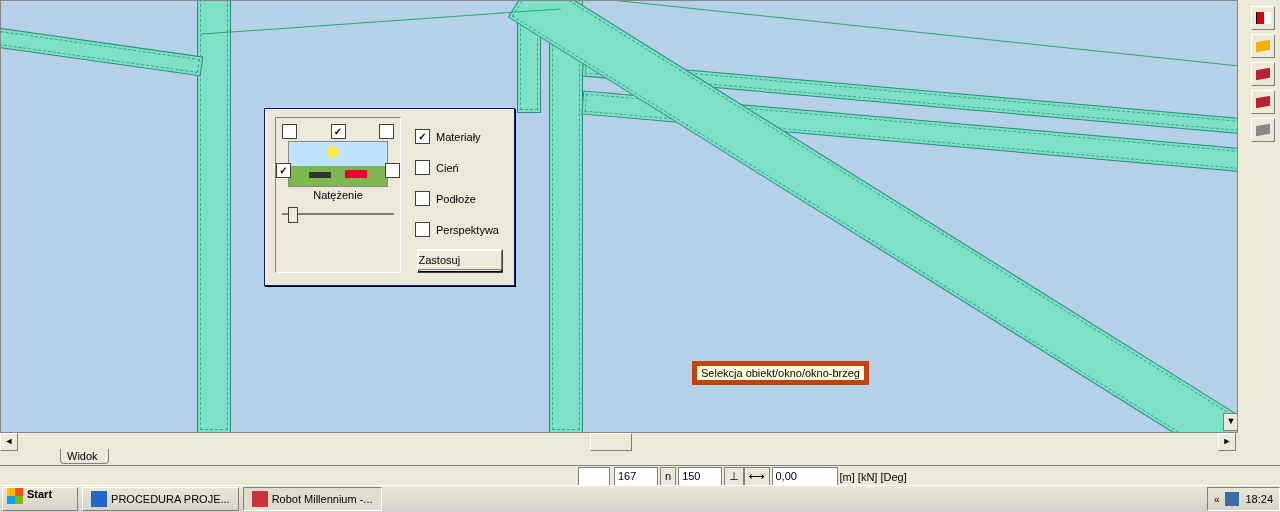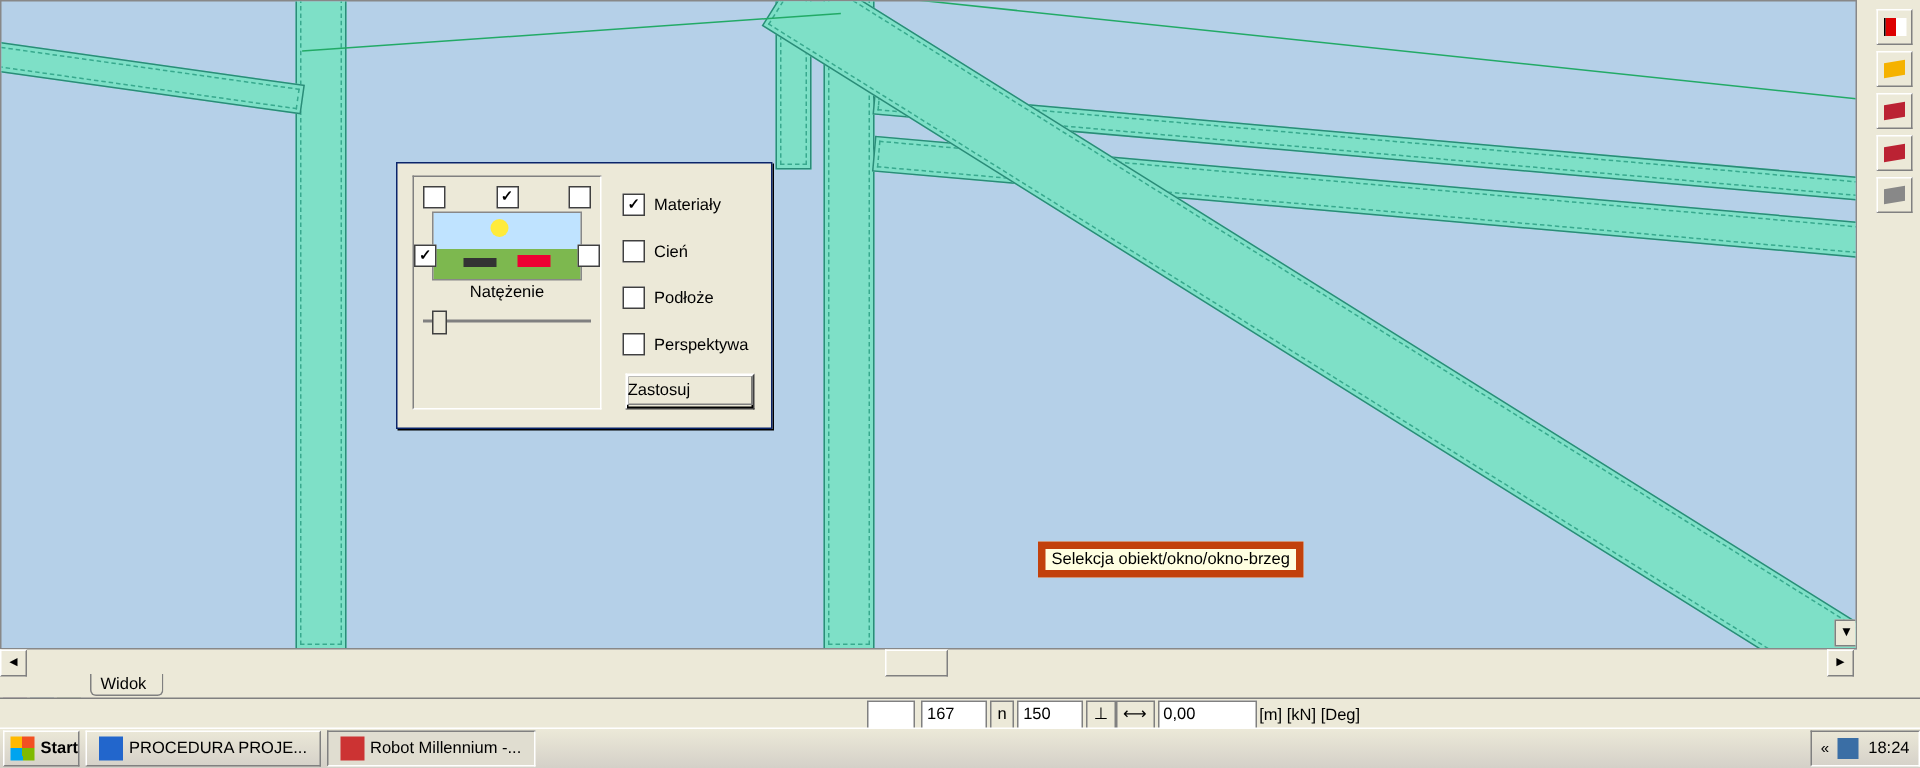--- a/index.html
+++ b/index.html
@@ -46,21 +46,21 @@
   .tabbar{position:absolute;left:16px;top:449px;margin-left:44px;}
   .tab{display:inline-block;padding:1px 10px 1px 6px;background:#ece9d8;border:1px solid #808080;border-top:none;border-radius:0 0 4px 4px;font-size:11px;}
   .tabicons{position:absolute;left:2px;top:465px;display:flex;gap:2px;}
   .tabicons span{display:inline-block;width:14px;height:14px;border:1px solid #888;background:#fff;cursor:pointer;}
   
   .status{position:absolute;left:0;top:465px;width:1280px;height:22px;border-top:1px solid #808080;background:#ece9d8;display:flex;align-items:center;}
   .status .field{height:18px;border:1px solid #808080;background:#fff;margin:0 2px;padding:0 3px;line-height:16px;font-size:11px;display:inline-block;}
   .status .lbl{height:18px;border:1px solid #808080;background:#ece9d8;padding:0 4px;line-height:16px;display:inline-block;font-size:11px;}
   
   .taskbar{position:absolute;left:0;bottom:0;width:1280px;height:26px;background:linear-gradient(to bottom,#ece9d8,#d4d0c8);border-top:1px solid #fff;display:flex;align-items:center;}
-  .startbtn{display:flex;align-items:center;gap:4px;height:22px;padding:0 0 0 4px;margin:0 2px;border:1px solid #fff;border-right-color:#808080;border-bottom-color:#808080;font-weight:bold;cursor:pointer;}
+  .startbtn{display:flex;gap:4px;height:22px;padding:0 25px 0 4px;margin:0 2px;border:1px solid #fff;border-right-color:#808080;border-bottom-color:#808080;font-weight:bold;cursor:pointer;}
   .winlogo{width:16px;height:16px;background:conic-gradient(#f25022 0 25%,#7fba00 0 50%,#00a4ef 0 75%,#ffb900 0 100%);}
   .taskbtn{height:22px;padding:0 8px;margin:0 2px;border:1px solid #fff;border-right-color:#808080;border-bottom-color:#808080;display:flex;align-items:center;gap:4px;max-width:160px;cursor:pointer;}
   .taskbtn.active{border:1px solid #808080;border-right-color:#fff;border-bottom-color:#fff;background:#e0ddd0;}
   .taskbtn .ti{width:16px;height:16px;background:#5a8;}
   .tray{margin-left:auto;display:flex;align-items:center;height:22px;border:1px solid #808080;border-right-color:#fff;border-bottom-color:#fff;padding:0 6px;gap:6px;}
   .tray .chev{font-size:10px;}
   .tray .ico{width:14px;height:14px;background:#3a6ea5;}
 </style>
 </head>
 <body>

